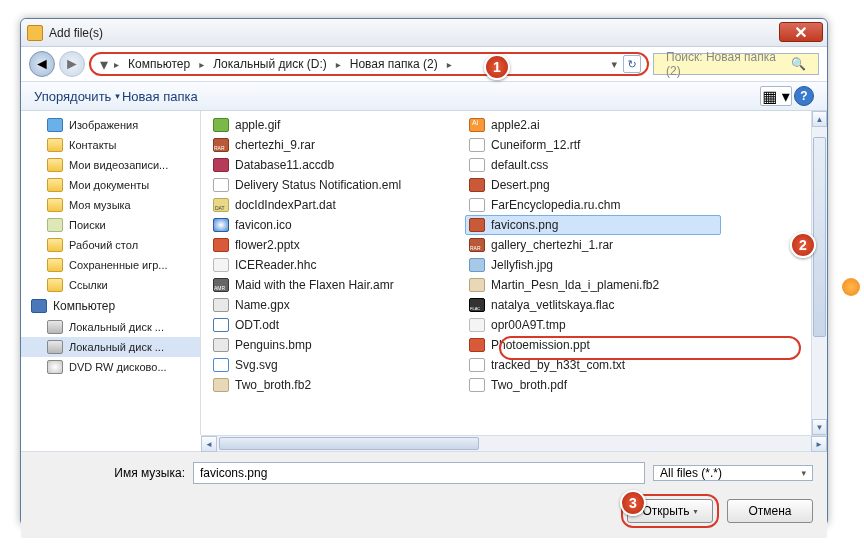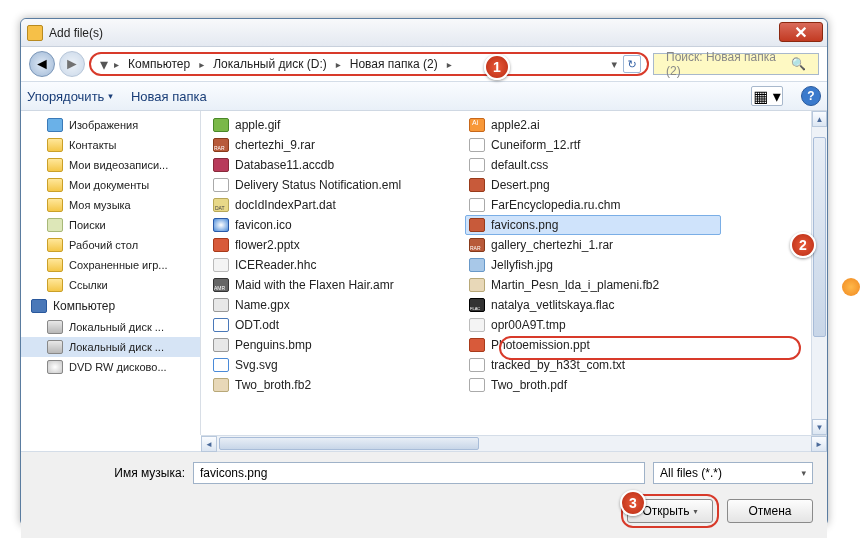--- a/index.html
+++ b/index.html
@@ -17,21 +17,21 @@
 .breadcrumb-wrap { flex: 1; height: 24px; border: 2px solid #d83a2a; border-radius: 12px; display: flex; align-items: center; padding: 0 6px; background:#fff; position:relative; }
 .breadcrumb-dd { width: 14px; text-align:center; color:#555; cursor:pointer; }
 .breadcrumb { display: flex; align-items: center; gap: 2px; font-size: 12px; color:#222; }
 .breadcrumb .chev { color:#555; font-size:10px; padding:0 3px; }
 .breadcrumb .seg { padding: 2px 4px; cursor:pointer; }
 .bc-suffix { margin-left:auto; display:flex; align-items:center; gap:6px; color:#555; font-size:11px;}
 .refresh { width:18px; height:18px; border:1px solid #9fb8d6; border-radius:2px; display:flex; align-items:center; justify-content:center; font-size:11px; color:#2a5aa0; cursor:pointer;}
 .searchbox { width: 166px; height: 22px; border: 1px solid #a8b8cc; display:flex; align-items:center; padding:0 12px; font-size:12px; color:#888; cursor:text; background:#fef9c3; }
 .searchbox .sicon { margin-left:auto; color:#2a5aa0; font-size:12px;}
 
-.toolbar { height: 30px; background: linear-gradient(#fafcff,#e9f0f8); border-top:1px solid #d4dde8; border-bottom:1px solid #cfd8e3; display:flex; align-items:center; padding:0 6px; gap:18px; }
+.toolbar { height: 30px; background: linear-gradient(#fafcff,#e9f0f8); border-top:1px solid #d4dde8; border-bottom:1px solid #cfd8e3; display:flex; align-items:center; padding:0 13px; gap:2px; }
 .toolbar .tbtn { font-size: 13px; color:#1a3e78; cursor:pointer; display:flex; align-items:center; gap:4px;}
 .toolbar .spacer { flex:1; }
 .toolbar .viewbtn { width:32px; height:20px; border:1px solid #a8b8cc; border-radius:2px; display:flex; align-items:center; justify-content:center; cursor:pointer; background:#fff;}
 .toolbar .helpbtn { width:20px; height:20px; border-radius:50%; background:#3a7acc; color:#fff; font-size:12px; font-weight:bold; display:flex; align-items:center; justify-content:center; border:1px solid #2a5a9c; cursor:pointer;}
 
 .body { display: flex; height: 324px; }
 .sidebar { width: 180px; border-right: 1px solid #d8dee6; padding: 4px 0; overflow:hidden; position:relative; }
 .sidebar .item { display:flex; align-items:center; gap:6px; font-size:11px; color:#222; padding:3px 6px 3px 26px; white-space:nowrap; cursor:pointer; }
 .sidebar .item.sel { background:#d6e4f5; }
 .sidebar .grp { font-size:12px; color:#222; padding:4px 6px 4px 10px; display:flex; align-items:center; gap:6px; cursor:pointer;}
@@ -85,21 +85,21 @@
 .sb-thumb { position:absolute; left:1px; right:1px; background:linear-gradient(#e8eef6,#c8d6e8); border:1px solid #a8bcd8; border-radius:2px; cursor:pointer;}
 
 .scrollbar-h { height:16px; background:#eef2f7; border-top:1px solid #d4dde8; display:flex; margin-left:180px;}
 .scrollbar-h .sb-track-h { flex:1; position:relative;}
 .scrollbar-h .sb-thumb-h { position:absolute; top:1px; bottom:1px; background:linear-gradient(#e8eef6,#c8d6e8); border:1px solid #a8bcd8; border-radius:2px; cursor:pointer;}
 
 .footer { padding: 10px 14px; background:#f0f0f0; border-top:1px solid #d4dde8; }
 .fn-row { display:flex; align-items:center; gap:8px; margin-bottom:10px;}
 .fn-label { font-size:12px; width:150px; text-align:right; }
 .fn-input { flex:1; height:22px; border:1px solid #9fb2c8; padding:0 6px; font-size:12px; background:#fff; cursor:text; display:flex; align-items:center;}
-.fn-filter { width:160px; height:22px; border:1px solid #9fb2c8; padding:0 6px; font-size:12px; background:#fff; display:flex; align-items:center; cursor:pointer;}
+.fn-filter { width:160px; height:16px; border:1px solid #9fb2c8; padding:0 6px; font-size:12px; background:#fff; display:flex; align-items:center; cursor:pointer;}
 .fn-filter .dd { margin-left:auto; font-size:9px; color:#555;}
 .btn-row { display:flex; justify-content:flex-end; gap:8px; align-items:center; position:relative;}
 .btn-open-wrap { border:2px solid #d83a2a; border-radius:12px; padding:3px 4px;}
 .btn { width:86px; height:24px; font-size:12px; background:linear-gradient(#fdfdfd,#e4e4e4); border:1px solid #8a8a8a; border-radius:3px; cursor:pointer; display:flex; align-items:center; justify-content:center;}
 .btn .dd { margin-left:4px; font-size:8px; color:#555;}
 
 
 .badge { position:absolute; width:26px; height:26px; border-radius:50%; background:radial-gradient(#e85a3a,#b82a12); border:2px solid #fff; box-shadow:0 1px 3px rgba(0,0,0,0.4); color:#fff; font-size:14px; font-weight:bold; display:flex; align-items:center; justify-content:center; z-index:10; }
 .right-highlight { position:absolute; right:10px; top:225px; border:2px solid #d83a2a; border-radius:14px; width:302px; height:24px; z-index:5; pointer-events:none;}
 

